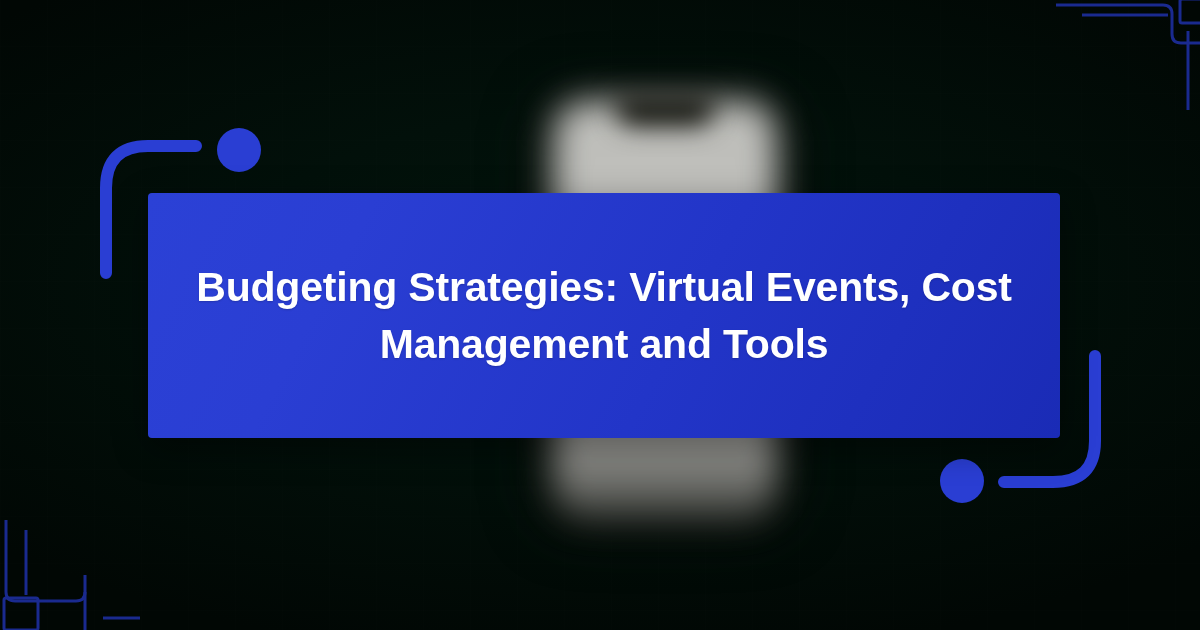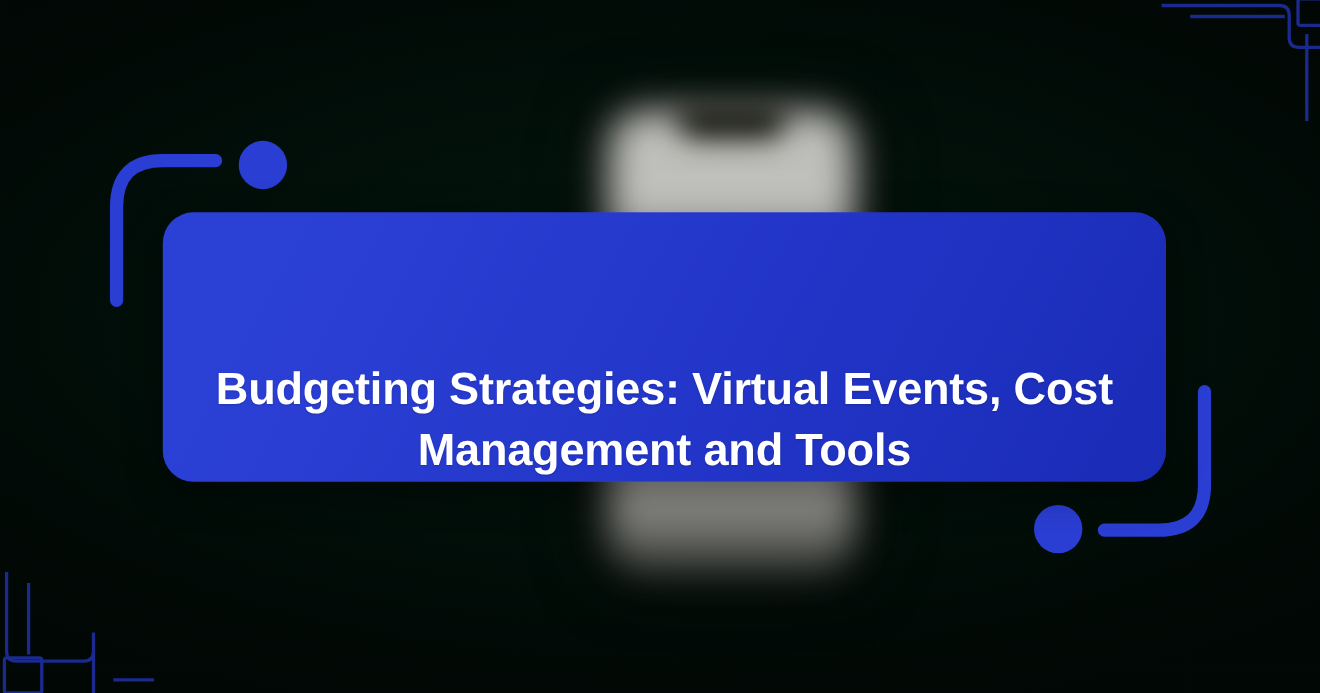--- a/index.html
+++ b/index.html
@@ -84,25 +84,25 @@
   
   .accent { position: absolute; inset: 0; pointer-events: none; }
 
   
   .card {
     position: absolute;
     left: 148px;
     top: 193px;
     width: 912px;
     height: 245px;
-    border-radius: 28px;
+    border-radius: 4px;
     background: linear-gradient(118deg, #2b41d6 0%, #2a3ed3 22%, #2235c8 58%, #1a2bb6 100%);
     box-shadow: 0 10px 34px rgba(0,0,0,.42);
     display: flex;
-    align-items: flex-end;
+    align-items: center;
     justify-content: center;
     z-index: 5;
   }
   .card-title {
     margin: 0;
     width: 830px;
     text-align: center;
     color: #ffffff;
     font-family: "Liberation Sans", sans-serif;
     font-size: 41px;

